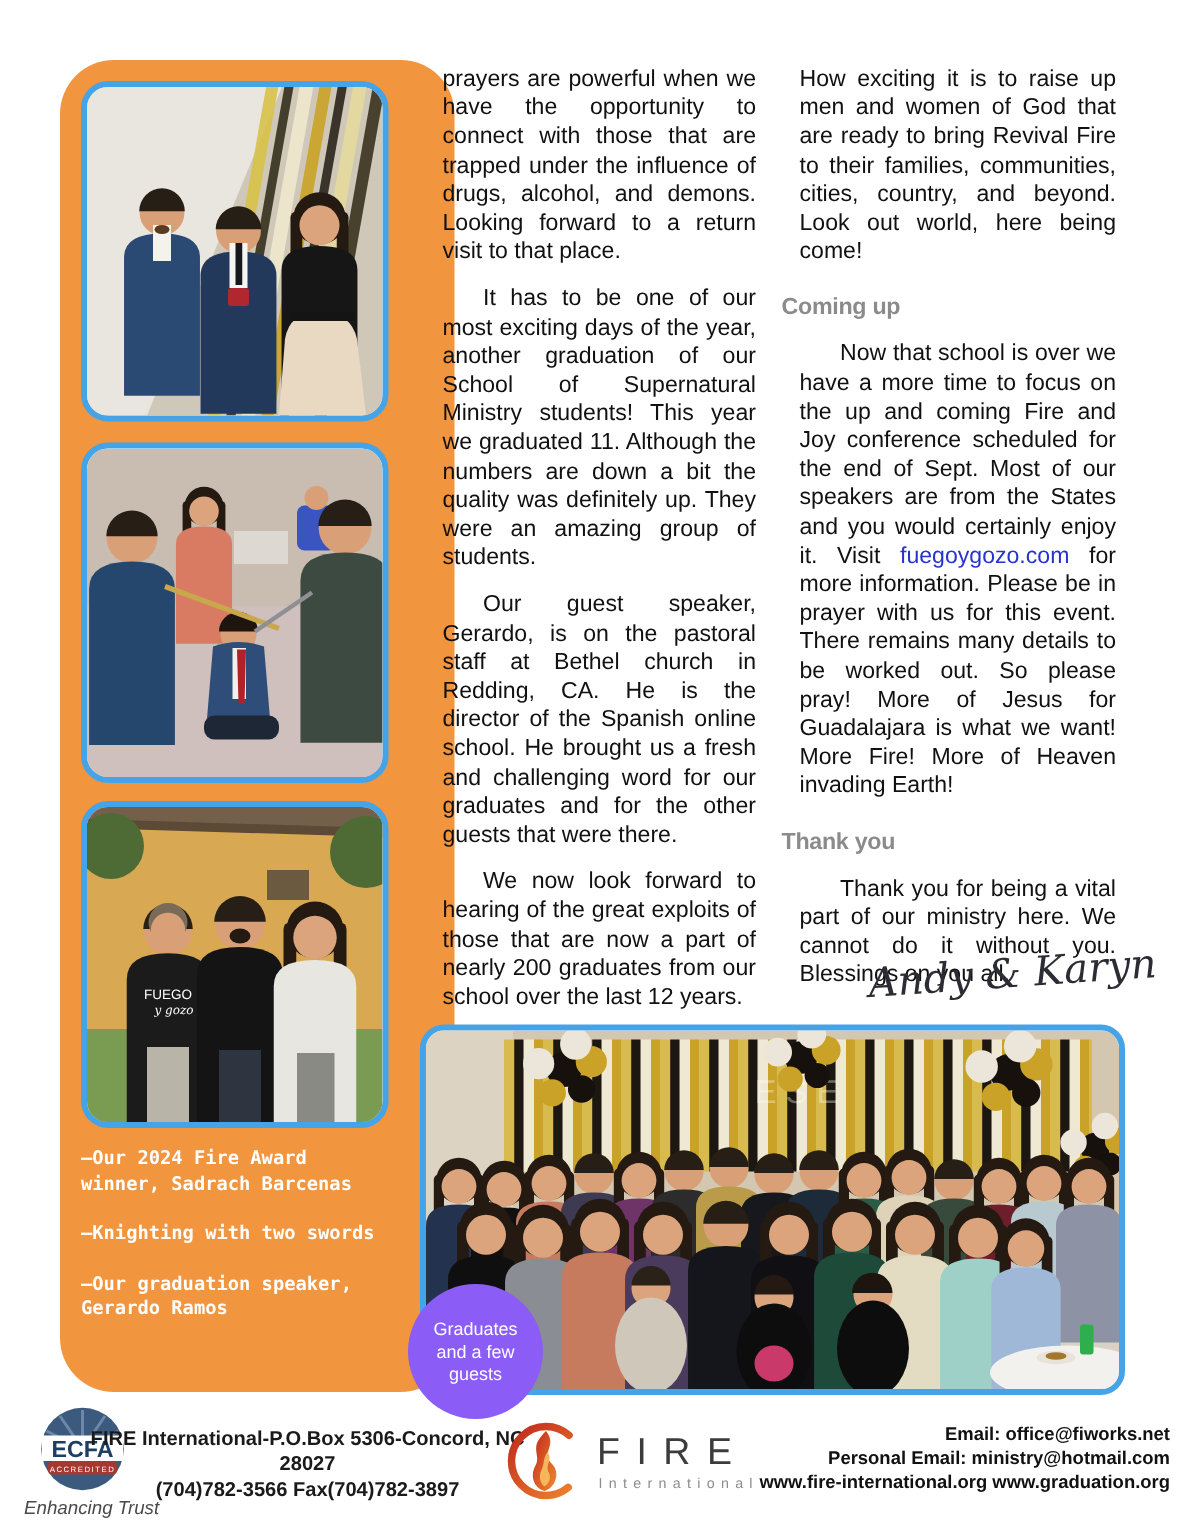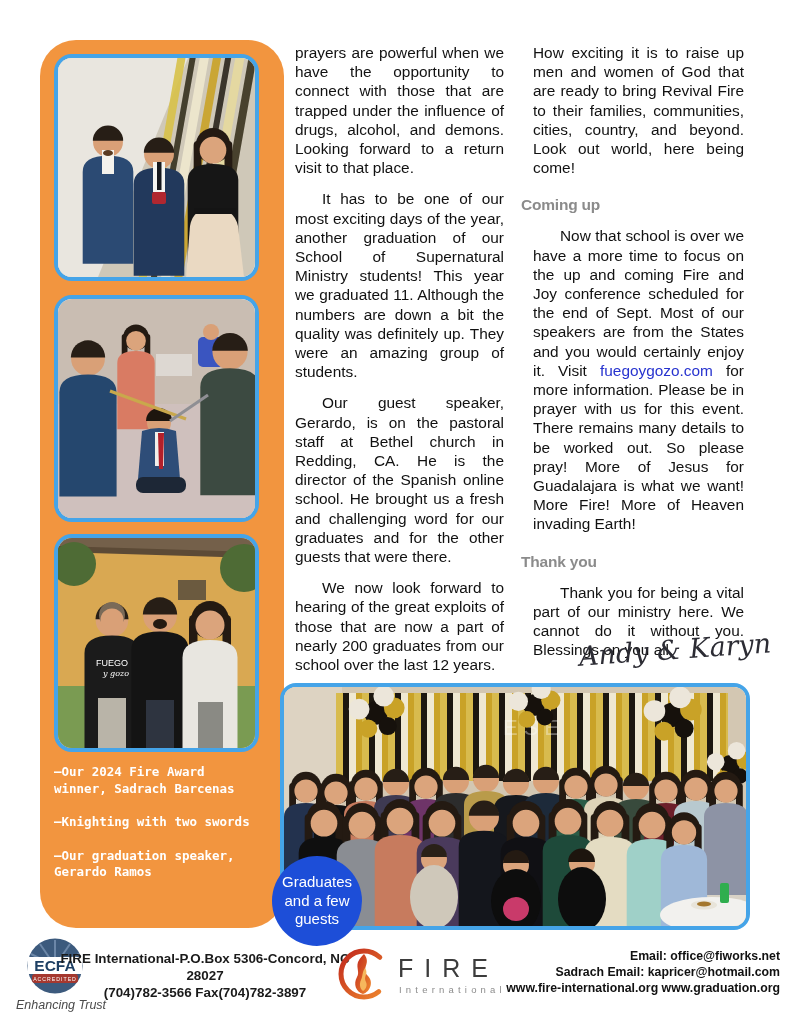--- a/index.html
+++ b/index.html
@@ -1,20 +1,20 @@
 <!DOCTYPE html>
 <html><head>
 <meta charset="utf-8">
 <style>
   html,body{margin:0;padding:0;background:#ffffff;}
   .page{position:relative;width:788px;height:1020px;background:#fff;overflow:hidden;
         font-family:"Liberation Sans",sans-serif;color:#111;}
 
   
-  .sidebar{position:absolute;left:40px;top:40px;width:244px;height:888px;
+  .sidebar{position:absolute;left:40px;top:40px;width:263px;height:888px;
            background:#f2953f;border-radius:36px;}
   .frame{position:absolute;border:4px solid #45a4e8;border-radius:18px;overflow:hidden;
          background:#fff;box-sizing:border-box;}
   .frame svg{display:block;width:100%;height:100%;}
   #frame1{left:14px;top:14px;width:205px;height:227px;}
   #frame2{left:14px;top:255px;width:205px;height:227px;}
   #frame3{left:14px;top:494px;width:205px;height:218px;}
   .captions{position:absolute;left:14px;top:724px;width:204px;color:#fff;
             font-family:"DejaVu Sans Mono","Liberation Mono",monospace;
             font-weight:bold;font-size:12.5px;line-height:1.32;}
@@ -32,23 +32,23 @@
 
   .signature{position:absolute;left:575px;top:634px;width:200px;text-align:center;
              font-family:"DejaVu Serif",serif;font-style:italic;font-size:27px;
              color:#2c2c34;transform:rotate(-4deg);white-space:nowrap;}
 
   
   #bigframe{left:280px;top:683px;width:470px;height:247px;border-radius:16px;}
 
   
   .badge{position:absolute;left:272px;top:856px;width:90px;height:90px;border-radius:50%;
-         background:#1d4ed8;color:#fff;display:flex;flex-direction:column;
+         background:#8b5cf6;color:#fff;display:flex;flex-direction:column;
          align-items:center;justify-content:center;text-align:center;
-         font-size:15px;line-height:1.25;z-index:6;}
+         font-size:12px;line-height:1.25;z-index:6;}
 
   
   .footer{position:absolute;left:0;top:936px;width:788px;height:84px;}
   .ecfa{position:absolute;left:10px;top:0;width:90px;text-align:center;}
   .ecfa-tag{position:absolute;left:6px;top:62px;font-style:italic;font-size:12.5px;
             color:#4a4a4a;font-family:"Liberation Sans",sans-serif;white-space:nowrap;}
   .address{position:absolute;left:60px;top:14px;width:290px;text-align:center;
            font-weight:bold;font-size:13.4px;line-height:17px;color:#1a1a1a;}
   .firelogo{position:absolute;left:336px;top:8px;width:150px;height:64px;}
   .firelogo .flame{position:absolute;left:0;top:2px;}
@@ -378,18 +378,18 @@
         <circle cx="28" cy="28" r="23" fill="none" stroke="url(#flamegrad)" stroke-width="5" stroke-dasharray="105 40" stroke-dashoffset="-20" stroke-linecap="round"></circle>
         <path d="M28,8 C36,18 24,22 32,30 C38,36 34,46 27,48 C20,46 17,38 21,31 C24,26 20,22 22,16 C24,12 26,10 28,8 Z" fill="url(#flamegrad)"></path>
         <path d="M29,22 C33,28 27,30 30,36 C32,40 29,44 27,45 C24,43 23,38 25,34 C27,30 26,26 29,22 Z" fill="#f6b75c"></path>
       </svg>
       <div class="fire-word">FIRE</div>
       <div class="fire-sub">International</div>
     </div>
 
     <div class="contact">
       <div>Email: office@fiworks.net</div>
-      <div>Sadrach Email: kapricer@hotmail.com</div>
+      <div>Personal Email: ministry@hotmail.com</div>
       <div>www.fire-international.org www.graduation.org</div>
     </div>
   </div>
 
 </div>
 
 </body></html>

